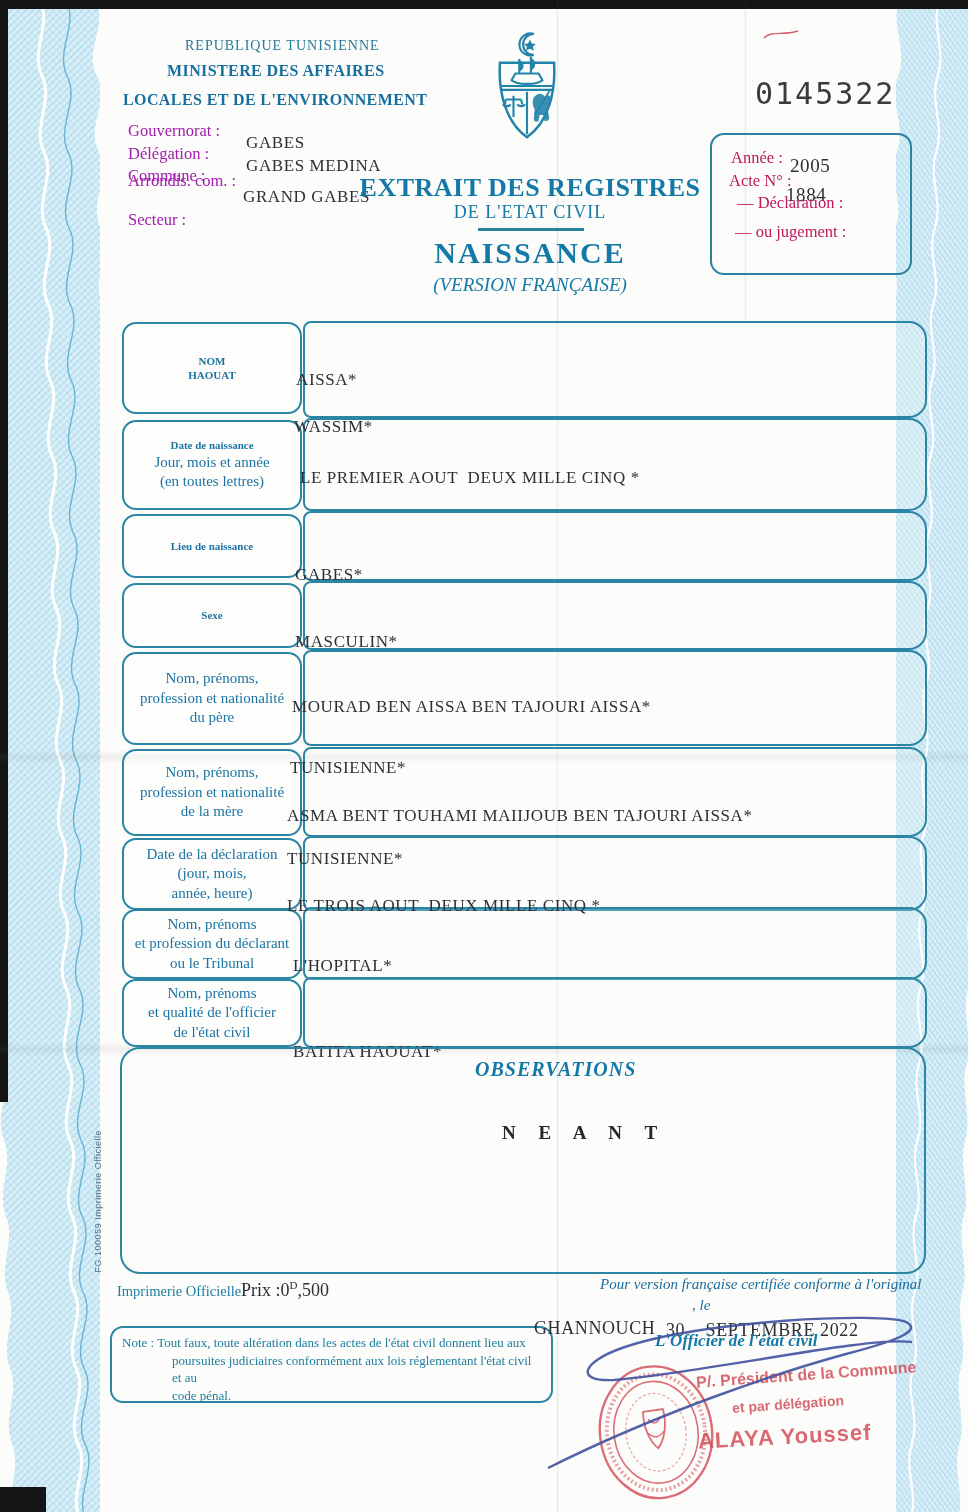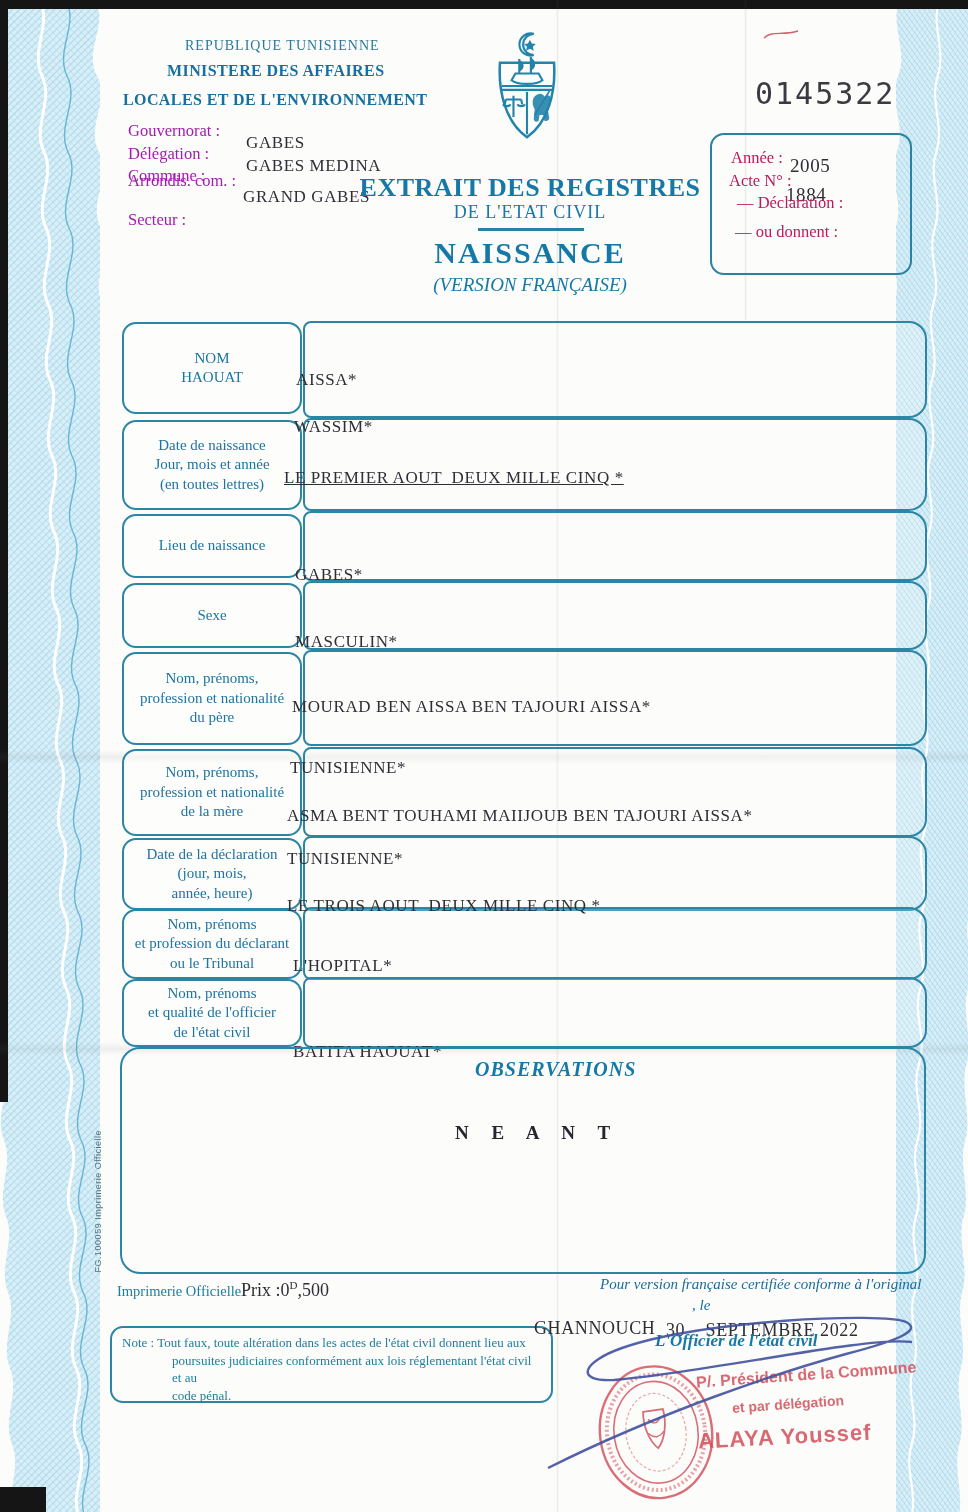--- a/index.html
+++ b/index.html
@@ -29,25 +29,25 @@
   .t1{font-size:26px;font-weight:bold;color:#1579a8;letter-spacing:.5px;}
   .t2{font-size:18px;color:#1579a8;letter-spacing:1px;}
   .t3{font-size:30px;font-weight:bold;color:#1579a8;letter-spacing:2px;}
   .t4{font-size:19px;font-style:italic;color:#1579a8;}
   .center{transform:translateX(-50%);}
   .rule{position:absolute;background:#2a82a2;}
   
   .lblbox{position:absolute;left:122px;width:176px;border:2.5px solid #2b86a5;border-radius:14px;
           display:flex;flex-direction:column;justify-content:center;text-align:center;
           font-size:15px;line-height:1.3;color:#1b74a3;background:rgba(255,255,255,.4);}
-  .lblbox .b{font-weight:normal;font-size:15px;}
+  .lblbox .b{font-weight:bold;font-size:11px;}
   .valbox{position:absolute;left:303px;width:620px;border:2.5px solid #2b86a5;border-radius:8px 18px 18px 8px;background:rgba(255,255,255,.2);}
   .obsbox{position:absolute;left:120px;top:1047px;width:802px;height:223px;border:2.5px solid #2b86a5;border-radius:20px;}
   .obstitle{font-size:20px;font-weight:bold;font-style:italic;color:#1579a8;letter-spacing:1px;}
-  .neant{font-size:19px;color:#26262e;letter-spacing:9px;font-weight:600;}
+  .neant{font-size:19px;color:#26262e;letter-spacing:9px;font-weight:600;margin-left:47px;}
   
   .impr{font-size:14.5px;color:#1d7d9f;}
   .prix{font-family:"Liberation Serif", serif;font-size:18px;color:#2e2e36;}
   .notebox{position:absolute;left:110px;top:1326px;width:443px;height:77px;border:2px solid #2b86a5;border-radius:13px;
            font-size:13px;color:#1d7d9f;padding:6px 8px 0 10px;box-sizing:border-box;line-height:1.35;}
   .notebox .ind{padding-left:50px;}
   .cert{font-size:15px;font-style:italic;color:#176b9c;}
   .offtitle{font-size:17px;font-weight:bold;font-style:italic;color:#1579a8;}
   .sidecode{writing-mode:vertical-rl;transform:rotate(180deg);font-size:9px;color:#55707e;
             font-family:"Liberation Sans", sans-serif;letter-spacing:.5px;}
@@ -119,21 +119,21 @@
   <svg class="abs" style="left:762px;top:28px;" width="40" height="14">
     <path d="M2,10 C10,2 20,8 36,3" stroke="#d06070" stroke-width="1.4" fill="none"></path>
   </svg>
 
   <div class="abs actebox"></div>
   <div class="abs actelbl" style="left:731px;top:148px;">Année :</div>
   <div class="abs typed" style="left:790px;top:155px;font-size:19px;">2005</div>
   <div class="abs actelbl" style="left:729px;top:171px;">Acte N° :</div>
   <div class="abs typed" style="left:786px;top:184px;font-size:19px;">1884</div>
   <div class="abs actelbl" style="left:737px;top:193px;">— Déclaration :</div>
-  <div class="abs actelbl" style="left:735px;top:222px;">— ou donnent :</div>
+  <div class="abs actelbl" style="left:735px;top:222px;">— ou jugement :</div>
 
   <div class="abs t1 center" style="left:530px;top:173px;">EXTRAIT DES REGISTRES</div>
   <div class="abs t2 center" style="left:530px;top:202px;">DE L'ETAT CIVIL</div>
   <div class="rule" style="left:478px;top:228px;width:106px;height:3px;"></div>
   <div class="abs t3 center" style="left:530px;top:236px;">NAISSANCE</div>
   <div class="abs t4 center" style="left:530px;top:274px;">(VERSION FRANÇAISE)</div>
 
   <div class="lblbox" style="top:322px;height:88px;">
     <div class="b">NOM</div>
     <div class="b">HAOUAT</div>
@@ -180,21 +180,21 @@
   <div class="valbox" style="top:511px;height:66px;"></div>
   <div class="valbox" style="top:581px;height:65px;"></div>
   <div class="valbox" style="top:650px;height:92px;"></div>
   <div class="valbox" style="top:747px;height:86px;"></div>
   <div class="valbox" style="top:836px;height:71px;"></div>
   <div class="valbox" style="top:907px;height:69px;"></div>
   <div class="valbox" style="top:977px;height:67px;"></div>
 
   <div class="abs typed" style="left:296px;top:370px;">AISSA*</div>
   <div class="abs typed" style="left:294px;top:417px;">WASSIM*</div>
-  <div class="abs typed" style="left:284px;top:468px;text-decoration:underline;">LE PREMIER AOUT  DEUX MILLE CINQ *</div>
+  <div class="abs typed" style="left:300px;top:468px;">LE PREMIER AOUT  DEUX MILLE CINQ *</div>
   <div class="abs typed" style="left:295px;top:565px;">GABES*</div>
   <div class="abs typed" style="left:295px;top:632px;">MASCULIN*</div>
   <div class="abs typed" style="left:292px;top:697px;">MOURAD BEN AISSA BEN TAJOURI AISSA*</div>
   <div class="abs typed" style="left:290px;top:758px;">TUNISIENNE*</div>
   <div class="abs typed" style="left:287px;top:806px;">ASMA BENT TOUHAMI MAIIJOUB BEN TAJOURI AISSA*</div>
   <div class="abs typed" style="left:287px;top:849px;">TUNISIENNE*</div>
   <div class="abs typed" style="left:287px;top:896px;">LE TROIS AOUT  DEUX MILLE CINQ *</div>
   <div class="abs typed" style="left:293px;top:956px;">L'HOPITAL*</div>
   <div class="abs typed" style="left:293px;top:1042px;">BATITA HAOUAT*</div>
 

